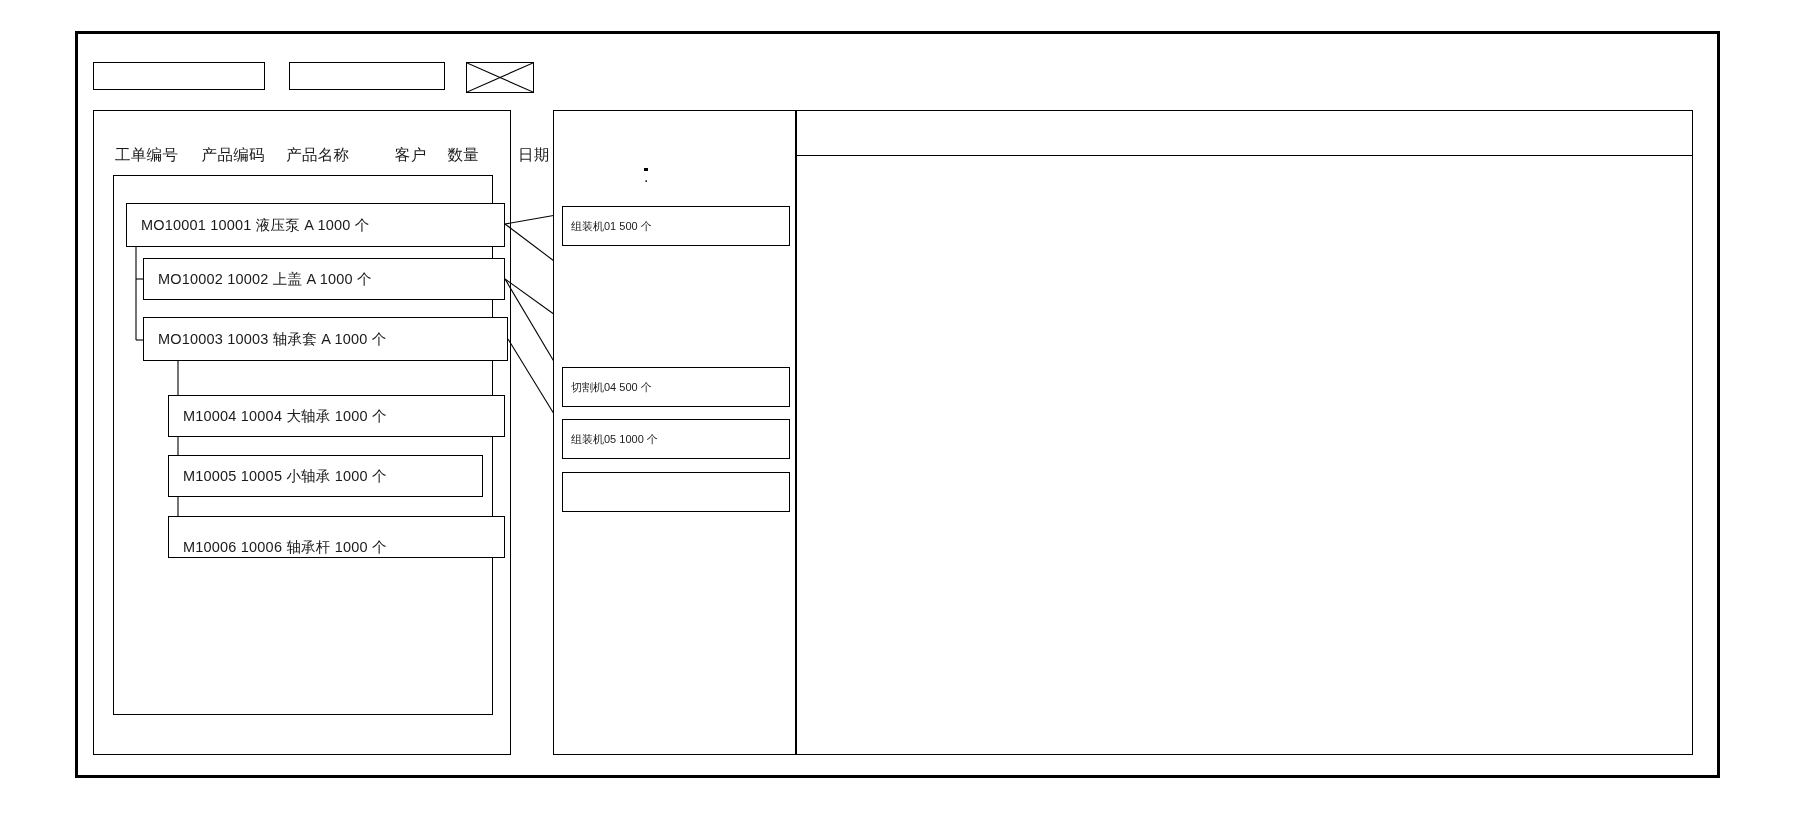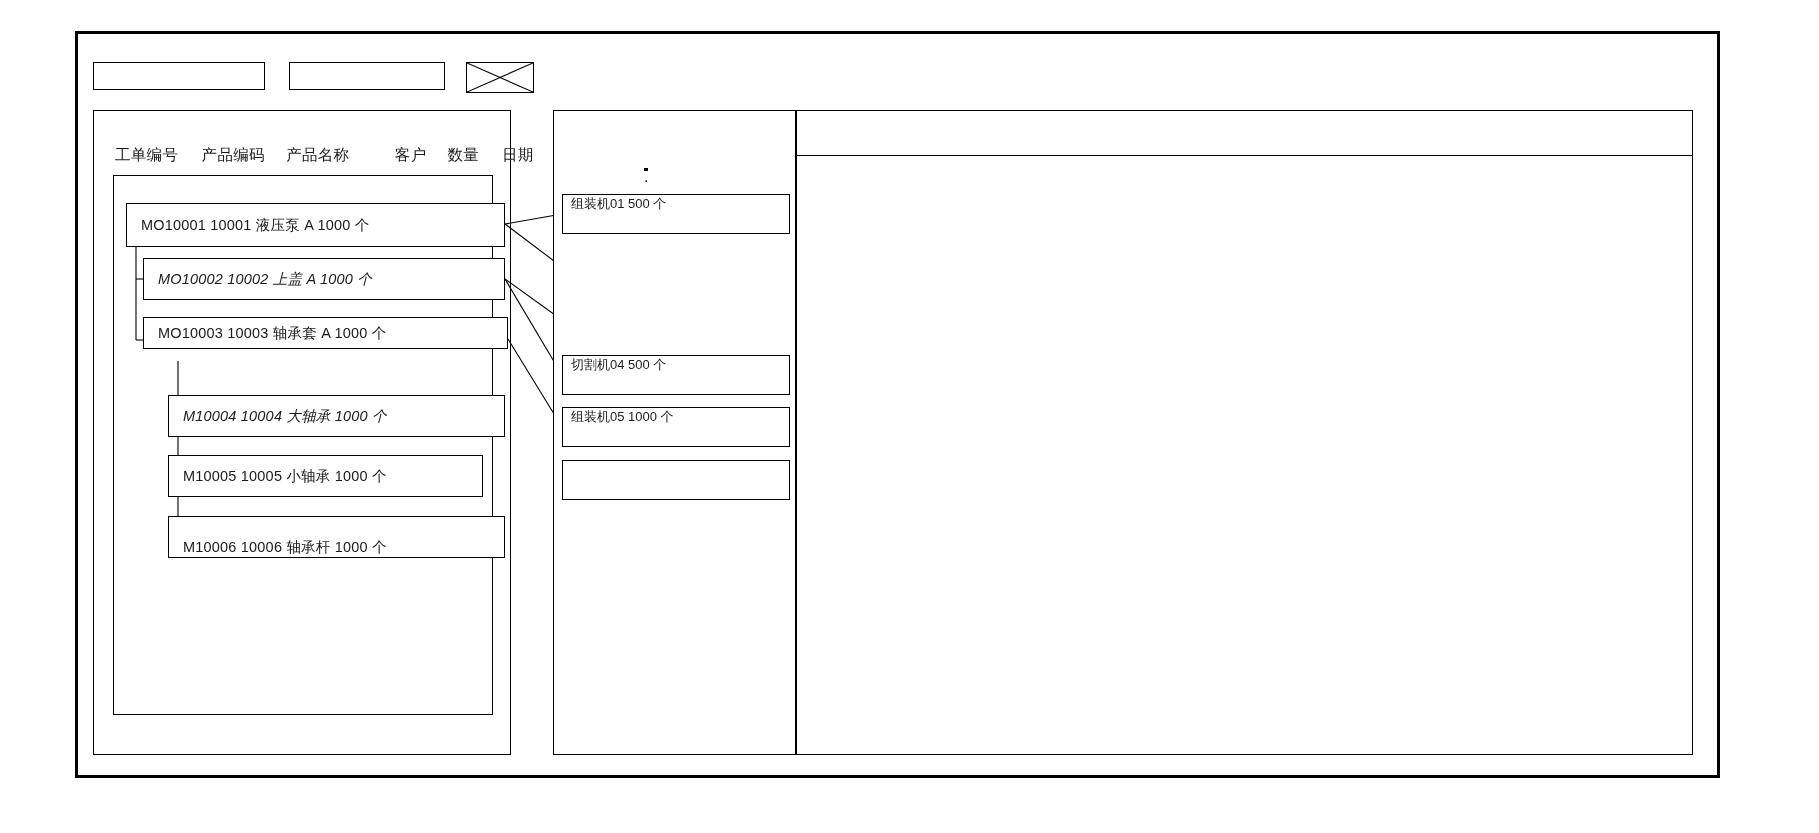--- a/index.html
+++ b/index.html
@@ -63,21 +63,21 @@
     font-size:15.5px;
     white-space:nowrap;
     letter-spacing:0.3px;
   }
   .col-header span{display:inline-block;}
   .col-header .c1{width:82px;}
   .col-header .c2{width:80px;}
   .col-header .c3{width:78px;}
   .col-header .c4{width:48px;margin-left:26px;}
   .col-header .c5{width:50px;}
-  .col-header .c6{width:40px;}
+  .col-header .c6{width:40px;margin-left:16px;}
 
   
   .tree-box{
     position:absolute;
     left:113px;top:175px;
     width:380px;height:540px;
     border:1.2px solid #000;
     box-sizing:border-box;
     background:#fff;
   }
@@ -90,23 +90,23 @@
     background:#fff;
     display:flex;
     align-items:center;
     font-size:14.5px;
     white-space:nowrap;
     letter-spacing:0.2px;
   }
   .node .txt{padding-left:14px;}
 
   .n1{left:126px;top:203px;width:379px;height:44px;}
-  .n2{left:143px;top:258px;width:362px;height:42px;font-style:italic;}
-  .n3{left:143px;top:317px;width:365px;height:32px;}
-  .n4{left:168px;top:395px;width:337px;height:42px;font-style:italic;}
+  .n2{left:143px;top:258px;width:362px;height:42px;}
+  .n3{left:143px;top:317px;width:365px;height:44px;}
+  .n4{left:168px;top:395px;width:337px;height:42px;}
   .n5{left:168px;top:455px;width:315px;height:42px;}
   .n6{left:168px;top:516px;width:337px;height:42px;align-items:flex-end;}
 
   
   .mid-panel{
     position:absolute;
     left:553px;top:110px;
     width:243px;height:645px;
     border:1.2px solid #000;
     box-sizing:border-box;
@@ -119,22 +119,24 @@
     background:#000;
   }
   .mrow{
     position:absolute;
     left:562px;
     width:228px;height:40px;
     border:1.2px solid #000;
     box-sizing:border-box;
     background:#fff;
     display:flex;
-    font-size:13px;
+    align-items:center;
+    font-size:11px;
     white-space:nowrap;
+    margin-top:12px;
   }
   .mrow .txt{padding-left:8px;}
   .m1{top:194px;}
   .m2{top:247px;}
   .m3{top:300px;}
   .m4{top:355px;}
   .m5{top:407px;}
   .m6{top:460px;}
 
   

